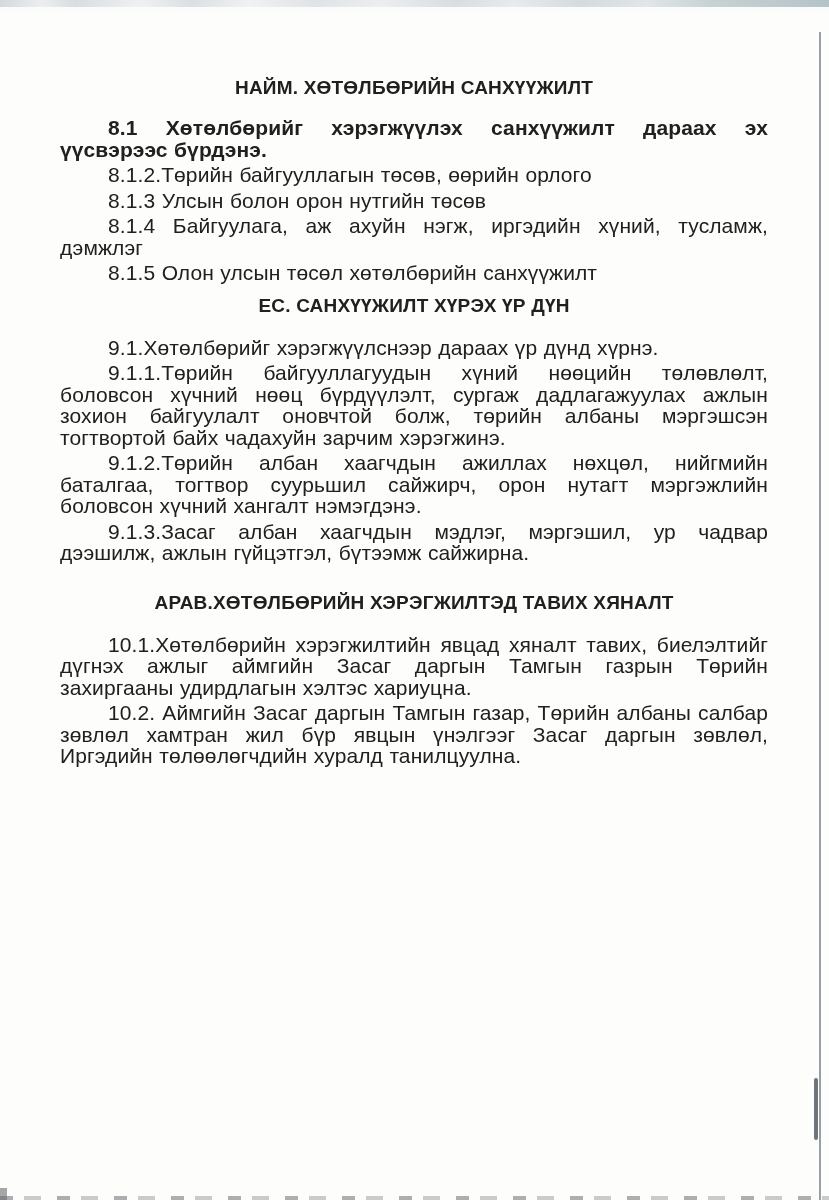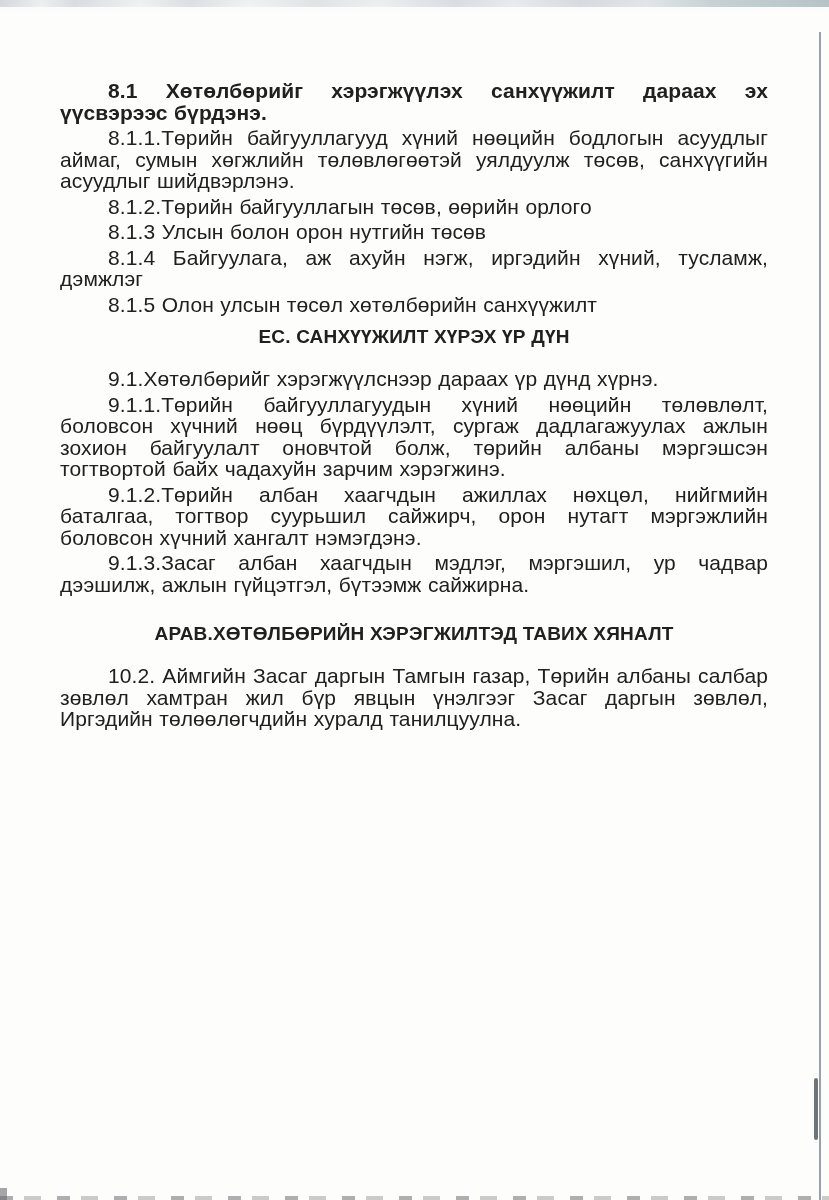--- a/index.html
+++ b/index.html
@@ -95,35 +95,36 @@
 
 <div class="page">
   <div class="scan-top"></div>
   <div class="scan-right"></div>
   <div class="scan-right-thick"></div>
   <div class="scan-bottom"></div>
 
   <div class="content">
 
     <section>
+      <h1 class="heading h1">НАЙМ. ХӨТӨЛБӨРИЙН САНХҮҮЖИЛТ</h1>
       <p class="para bold-line">8.1 Хөтөлбөрийг  хэрэгжүүлэх санхүүжилт дараах эх үүсвэрээс бүрдэнэ.</p>
-      <p class="para">8.1.1.Төрийн байгууллагууд хүний нөөцийн бодлогын асуудлыг аймаг, сумын хөгжлийн төлөвлөгөөтэй уялдуулж төсөв, санхүүгийн асуудлыг шийдвэрлэнэ.</p>
       <p class="para">8.1.2.Төрийн байгууллагын төсөв, өөрийн орлого</p>
       <p class="para">8.1.3 Улсын болон орон нутгийн төсөв</p>
       <p class="para">8.1.4 Байгуулага, аж  ахуйн нэгж, иргэдийн хүний, тусламж, дэмжлэг</p>
       <p class="para">8.1.5 Олон улсын төсөл хөтөлбөрийн санхүүжилт</p>
     </section>
 
     <section>
       <h1 class="heading h2">ЕС. САНХҮҮЖИЛТ ХҮРЭХ ҮР ДҮН</h1>
       <p class="para">9.1.Хөтөлбөрийг хэрэгжүүлснээр дараах үр дүнд хүрнэ.</p>
       <p class="para">9.1.1.Төрийн байгууллагуудын хүний нөөцийн төлөвлөлт, боловсон хүчний нөөц бүрдүүлэлт, сургаж дадлагажуулах ажлын зохион байгуулалт оновчтой болж, төрийн албаны мэргэшсэн тогтвортой байх чадахуйн зарчим хэрэгжинэ.</p>
       <p class="para">9.1.2.Төрийн албан хаагчдын ажиллах нөхцөл, нийгмийн баталгаа, тогтвор суурьшил сайжирч,  орон нутагт мэргэжлийн боловсон хүчний хангалт нэмэгдэнэ.</p>
       <p class="para">9.1.3.Засаг албан хаагчдын мэдлэг, мэргэшил, ур чадвар дээшилж, ажлын гүйцэтгэл, бүтээмж сайжирна.</p>
     </section>
 
     <section>
       <h1 class="heading h3">АРАВ.ХӨТӨЛБӨРИЙН ХЭРЭГЖИЛТЭД ТАВИХ ХЯНАЛТ</h1>
+      <p class="para">10.1.Хөтөлбөрийн хэрэгжилтийн явцад хяналт тавих, биелэлтийг дүгнэх ажлыг аймгийн Засаг даргын Тамгын газрын Төрийн захиргааны удирдлагын хэлтэс хариуцна.</p>
       <p class="para">10.2. Аймгийн Засаг даргын Тамгын газар, Төрийн албаны салбар зөвлөл хамтран жил бүр явцын үнэлгээг Засаг даргын зөвлөл, Иргэдийн төлөөлөгчдийн хуралд танилцуулна.</p>
     </section>
 
   </div>
 </div>
 
 </body></html>

